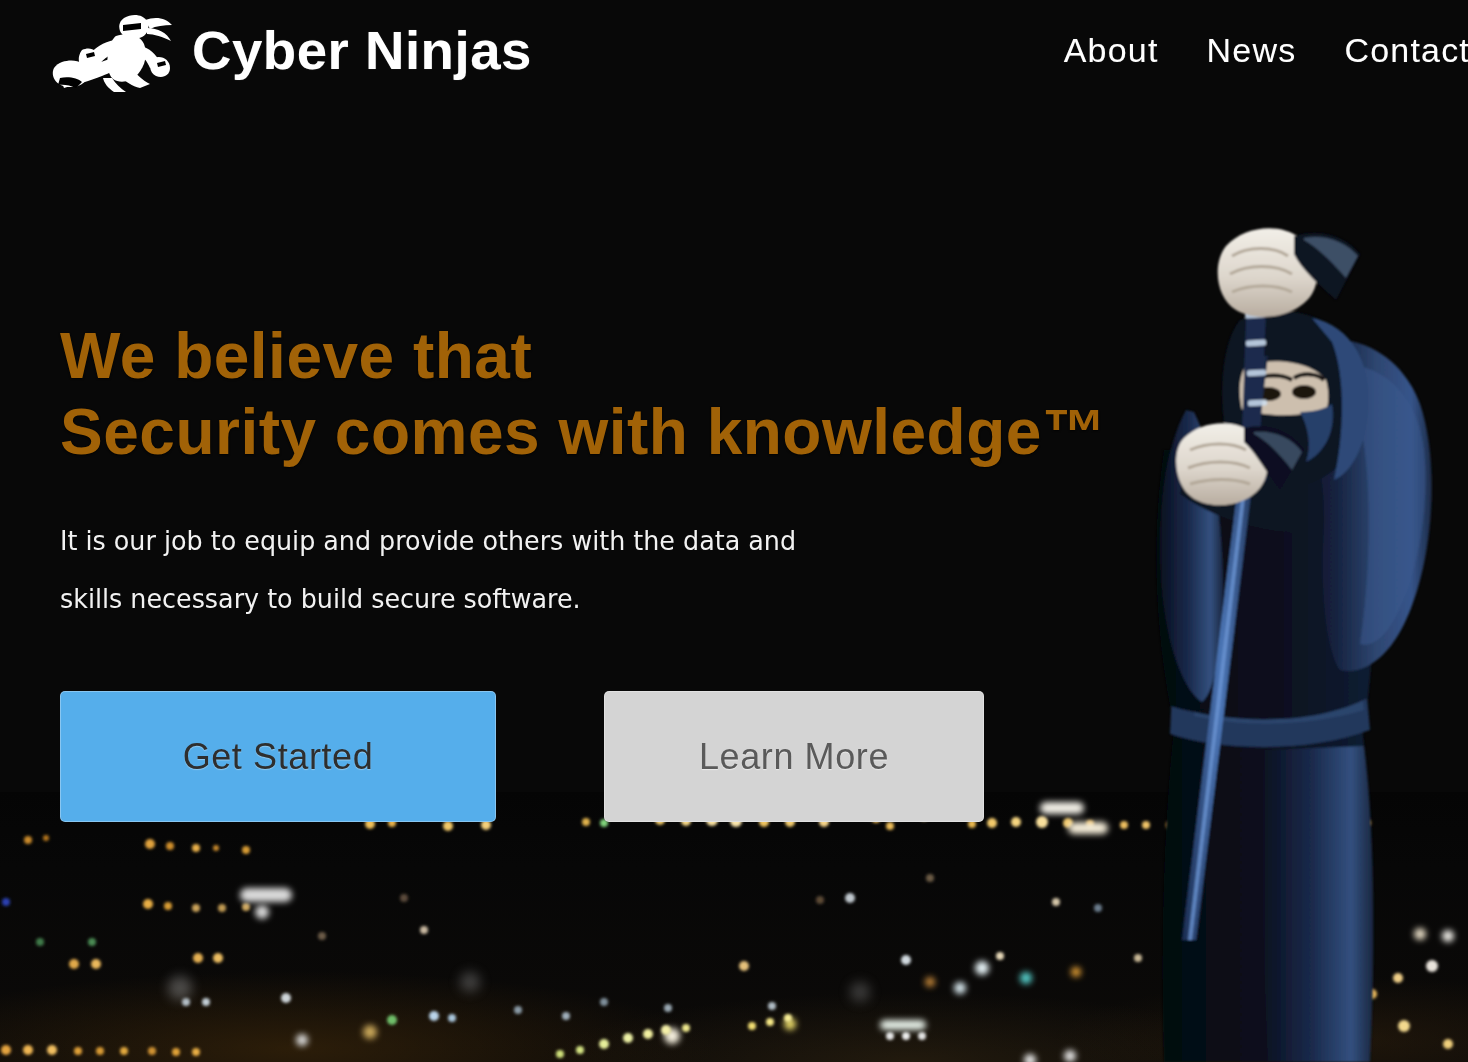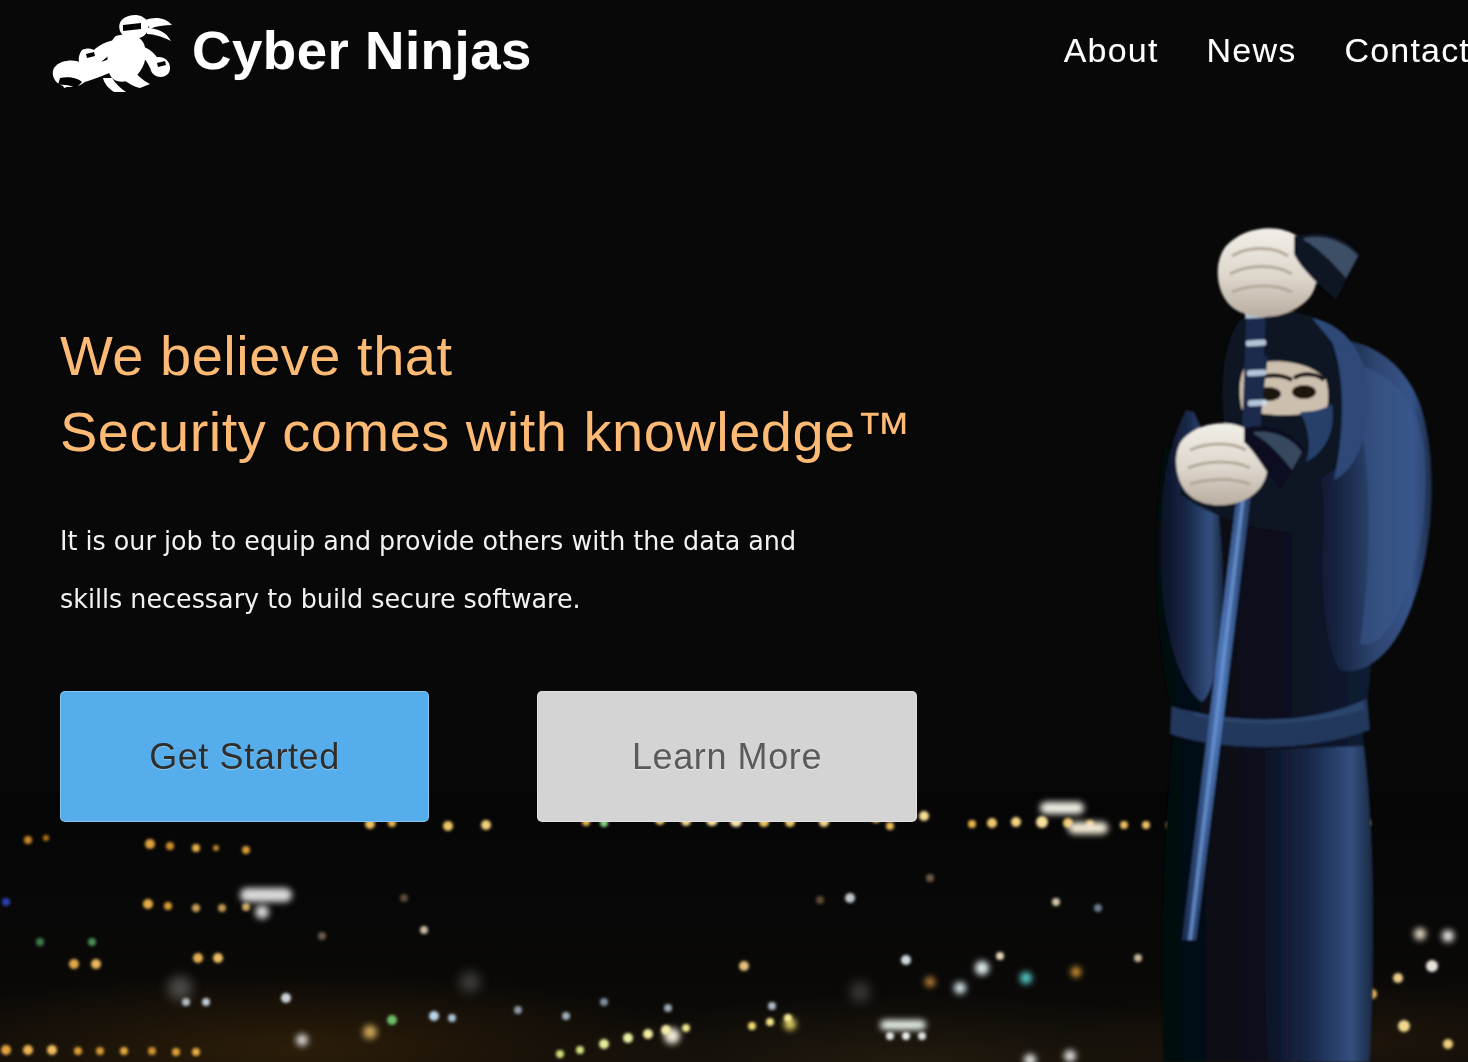--- a/index.html
+++ b/index.html
@@ -57,23 +57,23 @@
   }
   #nav-clipper {
     position:absolute; right:-26px; top:0; height:100px;
     display:flex; align-items:center; overflow:hidden;
     width:560px; justify-content:flex-end;
   }
 
   
   #hero-copy { position:absolute; left:60px; top:318px; z-index:30; }
   #headline {
-    color:#fdba74;
+    color:#a16207;
     font-family:"Liberation Sans", sans-serif;
-    font-size:56px; line-height:76px; font-weight:400;
+    font-size:64px; line-height:76px; font-weight:700;
     letter-spacing:.5px; white-space:pre-line;
     text-shadow:0 1px 2px rgba(0,0,0,.8);
   }
   #subtitle {
     margin-top:42px;
     color:#f2f2f2;
     font-family:"DejaVu Sans", sans-serif;
     font-size:27px; line-height:58px; font-weight:400;
     letter-spacing:0; white-space:pre-line;
     transform:scaleX(.94); transform-origin:left top;
@@ -82,21 +82,21 @@
   
   #cta-row { position:absolute; left:60px; top:691px; display:flex; z-index:30; }
   .btn {
     height:131px; border-radius:5px; border:1px solid rgba(255,255,255,.30);
     display:flex; align-items:center; justify-content:center;
     font-family:"Liberation Sans", sans-serif;
     font-size:36px; letter-spacing:.6px; cursor:pointer;
     user-select:none;
   }
   #btn-primary {
-    width:369px; margin-right:68px;
+    width:436px; margin-right:68px;
     color:#2e2e2e;
     text-shadow:0 1px 1px rgba(255,255,255,.35);
   }
   #btn-secondary {
     width:380px;
     color:#5a5a5a;
     text-shadow:0 1px 1px rgba(255,255,255,.55);
   }
 </style>
 </head>

